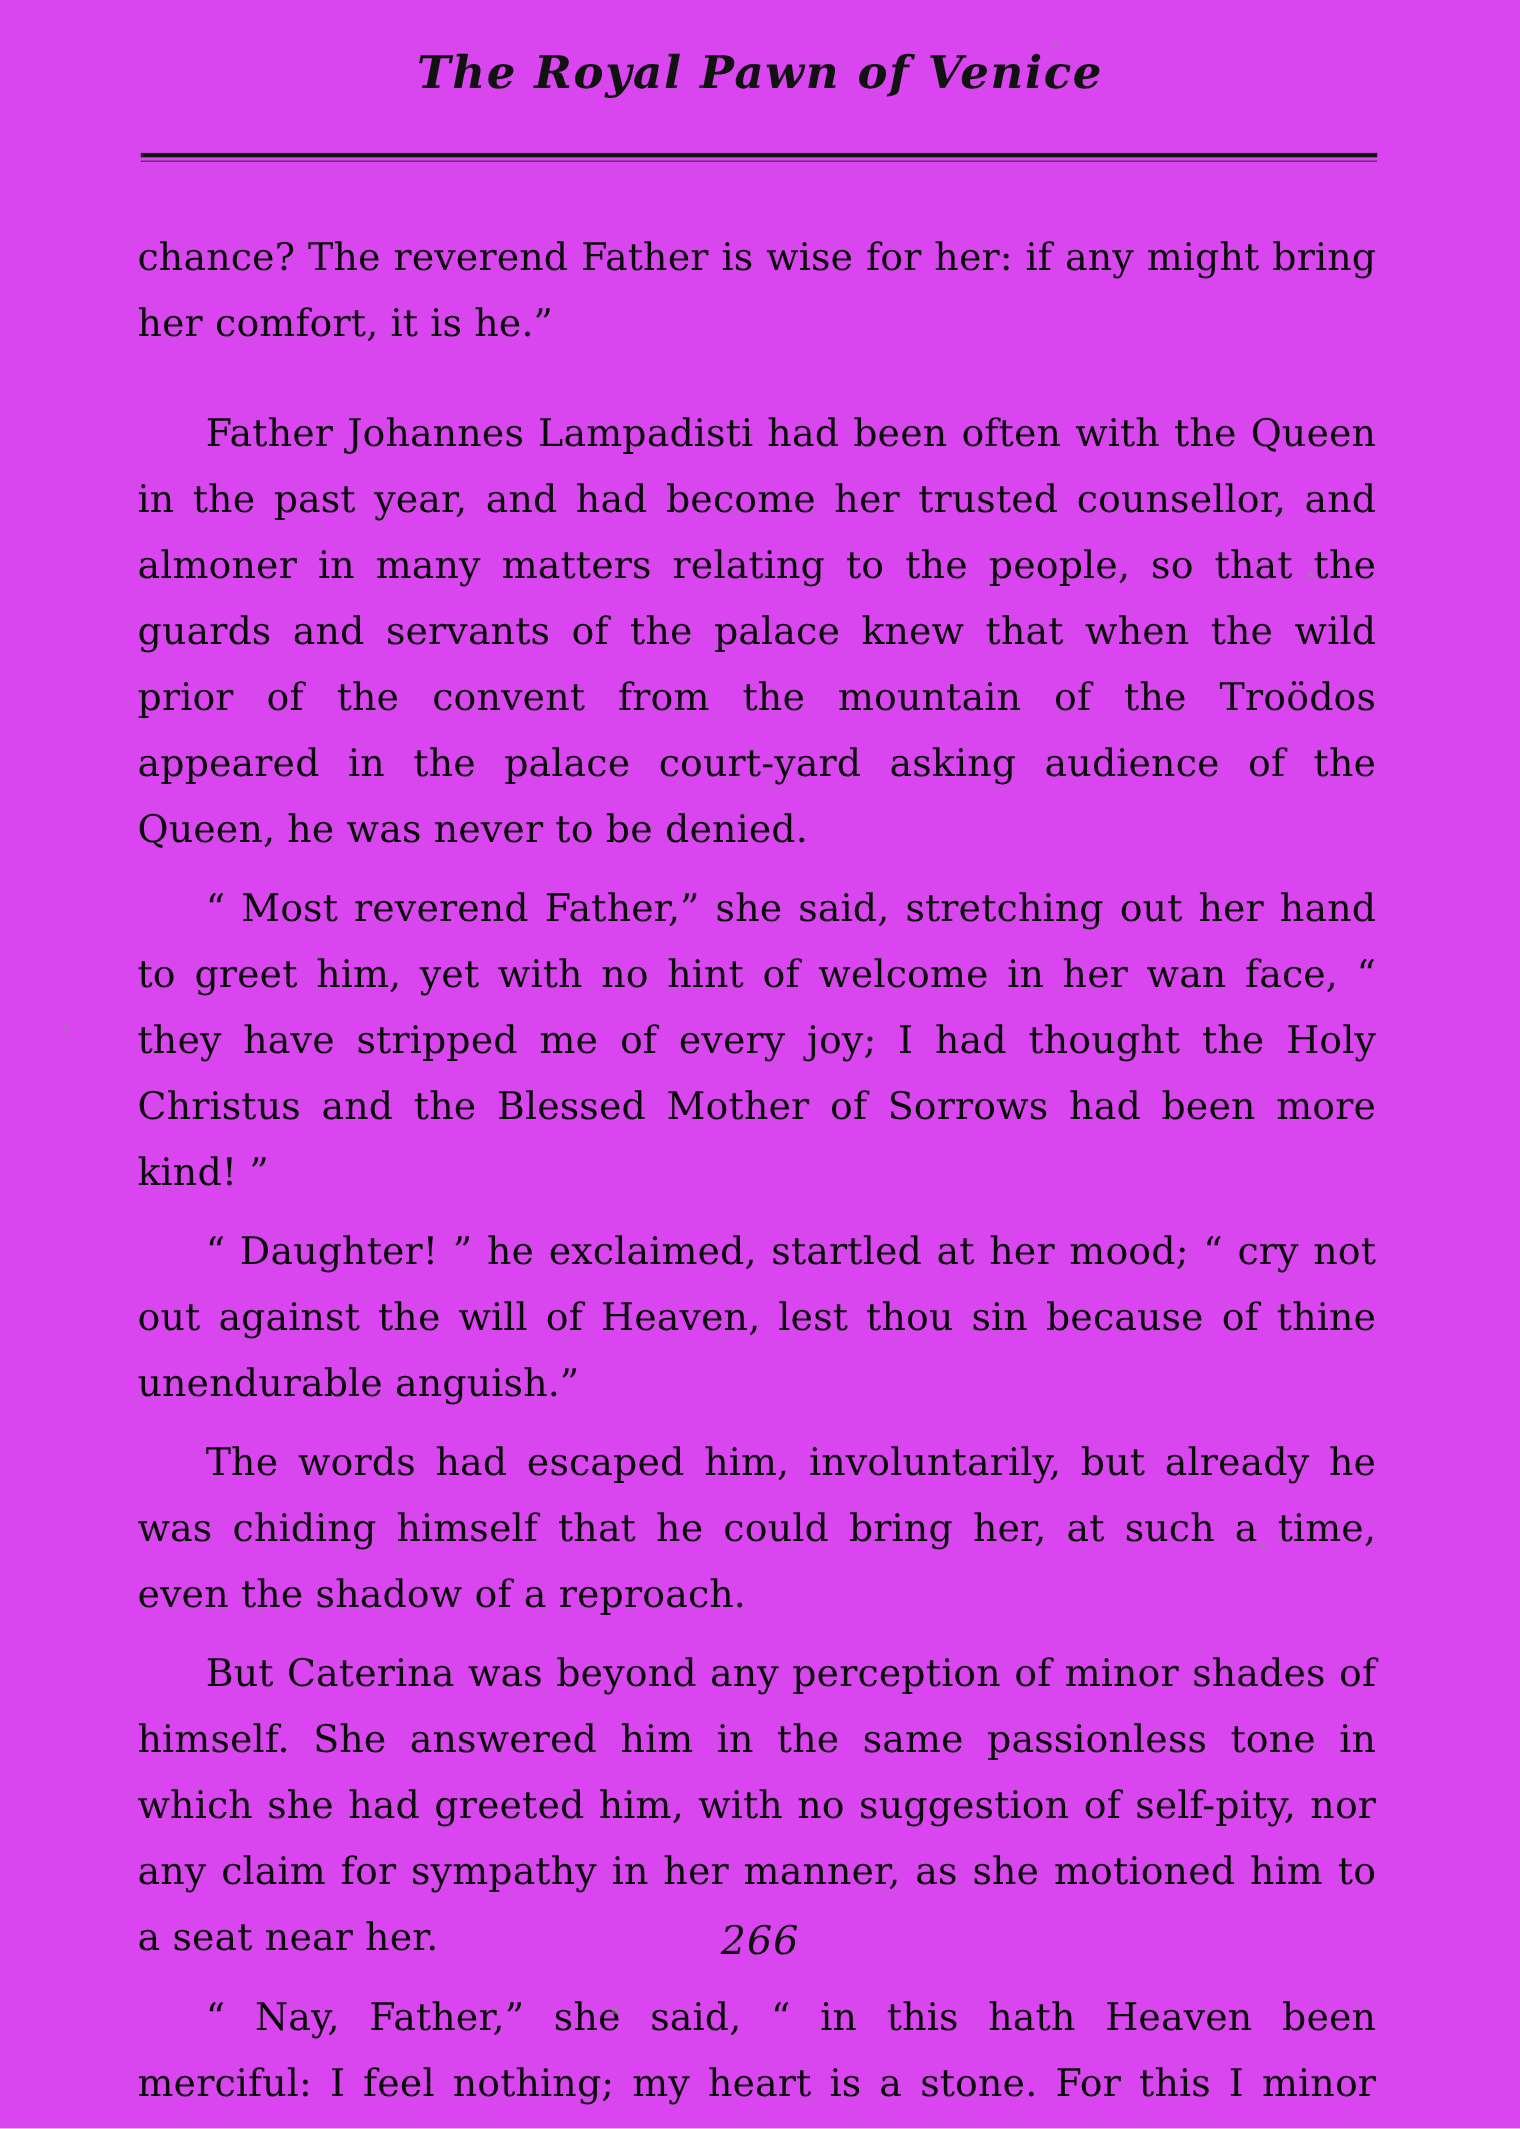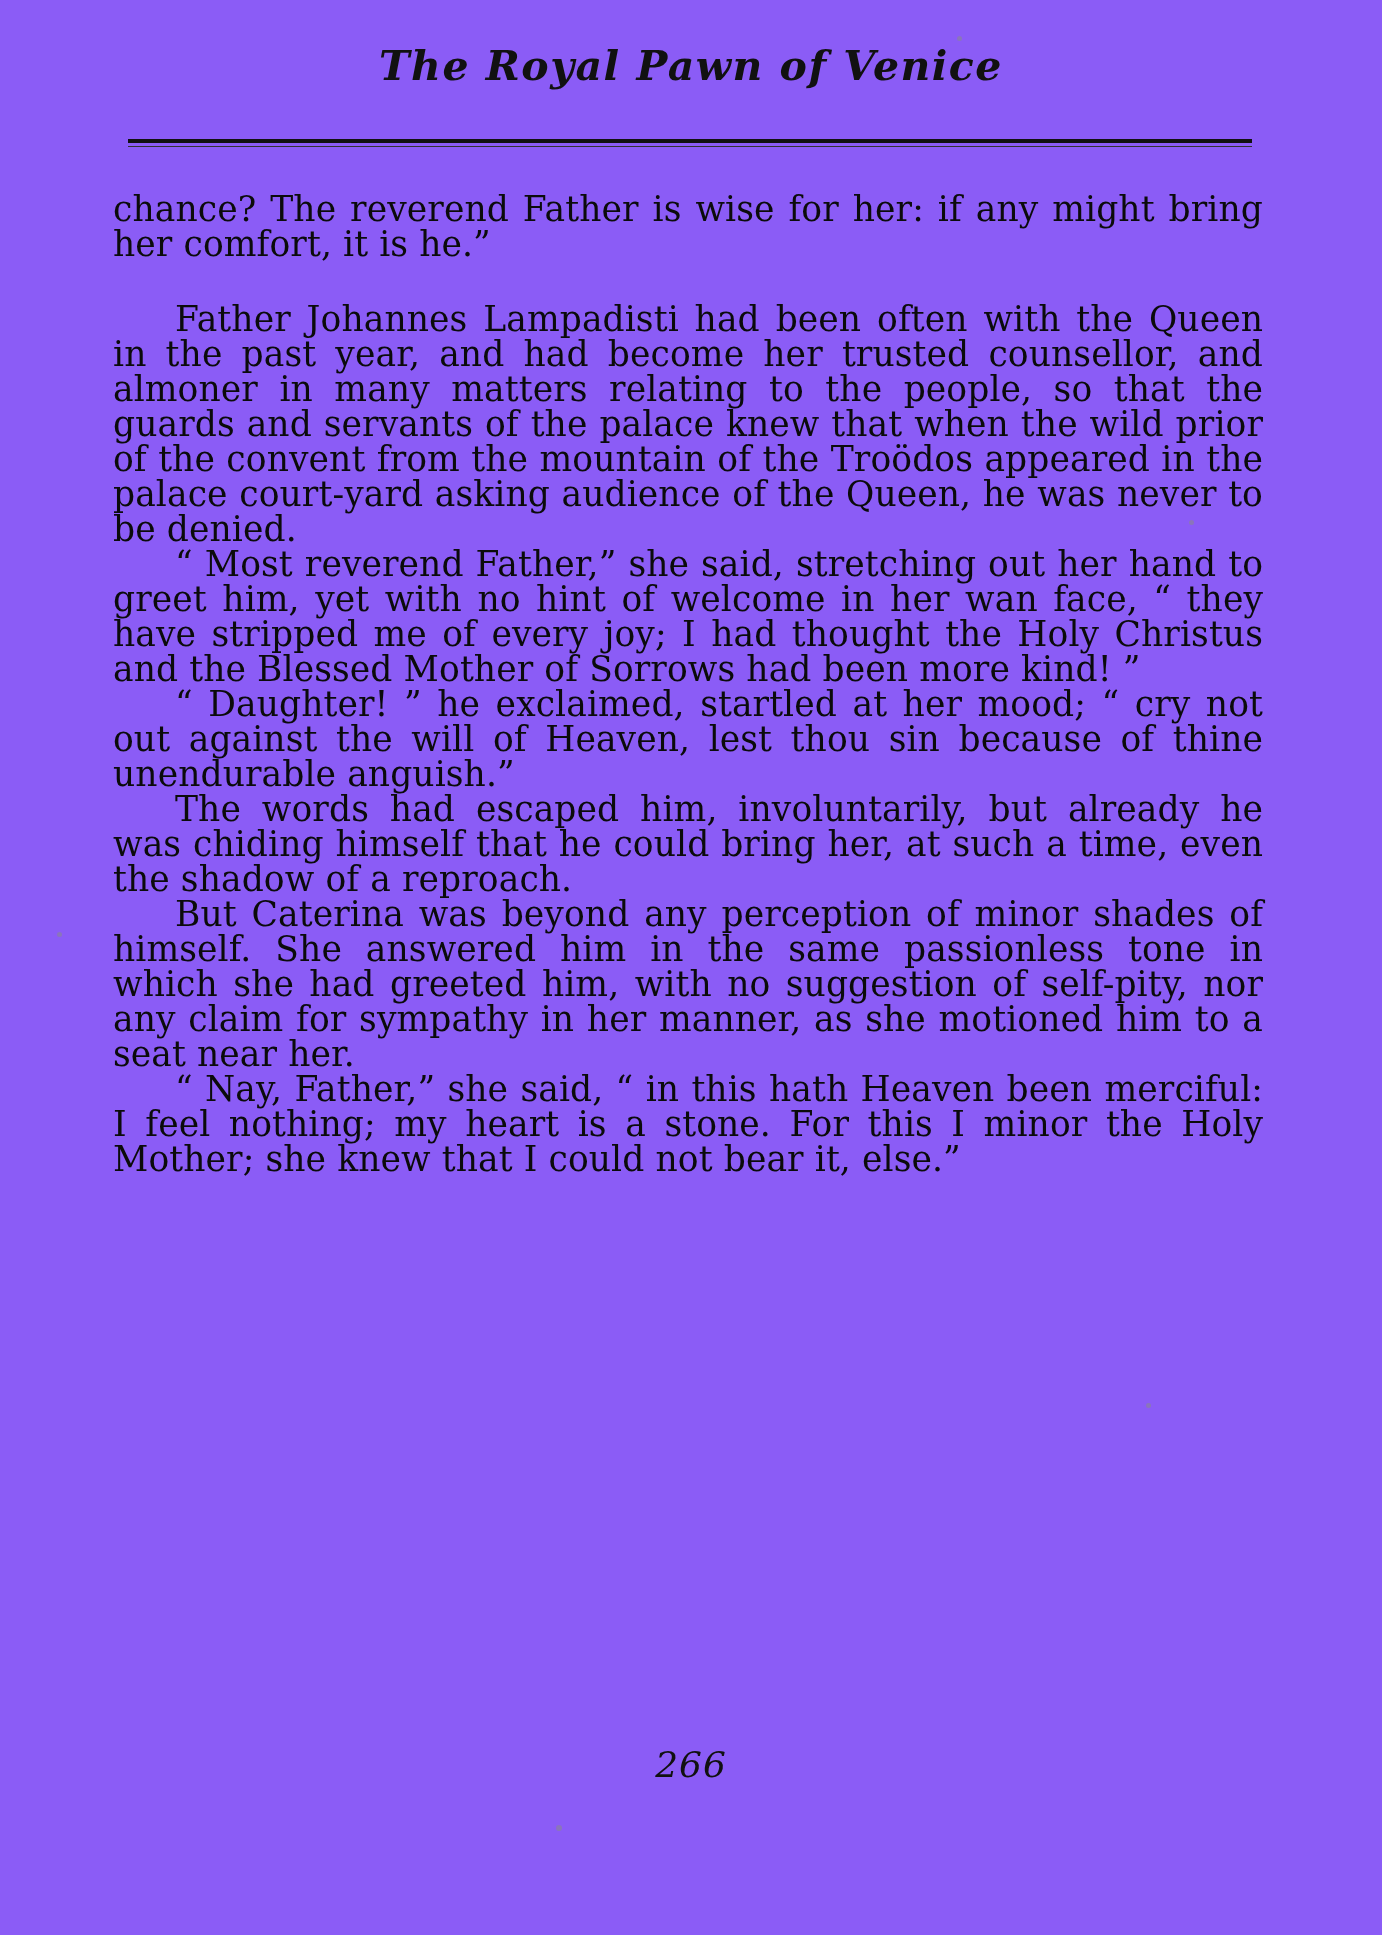--- a/index.html
+++ b/index.html
@@ -14,21 +14,21 @@
     font-family: "Liberation Serif", serif;
     color: #000000;
     overflow: hidden;
   }
   .page {
     position: absolute;
     left: 0;
     top: 0;
     width: 1382px;
     height: 1935px;
-    background: #8b5cf6;
+    background: #d946ef;
   }
   .running-head {
     position: absolute;
     left: 0;
     top: 42px;
     width: 1382px;
     text-align: center;
     font-family: "DejaVu Serif", serif;
     font-style: italic;
     font-weight: bold;
@@ -52,23 +52,23 @@
     height: 1px;
     background: #333;
   }
   .textblock {
     position: absolute;
     left: 113px;
     top: 192px;
     width: 1150px;
   }
   p {
-    margin: 0;
+    margin: 12px;
     font-size: 34.5px;
-    line-height: 35px;
+    line-height: 60px;
     text-align: justify;
     text-justify: inter-word;
     color: #0b0b0b;
     font-family: "DejaVu Serif", serif;
     letter-spacing: 0.1px;
   }
   p.indent {
     text-indent: 62px;
   }
   p.gap {

